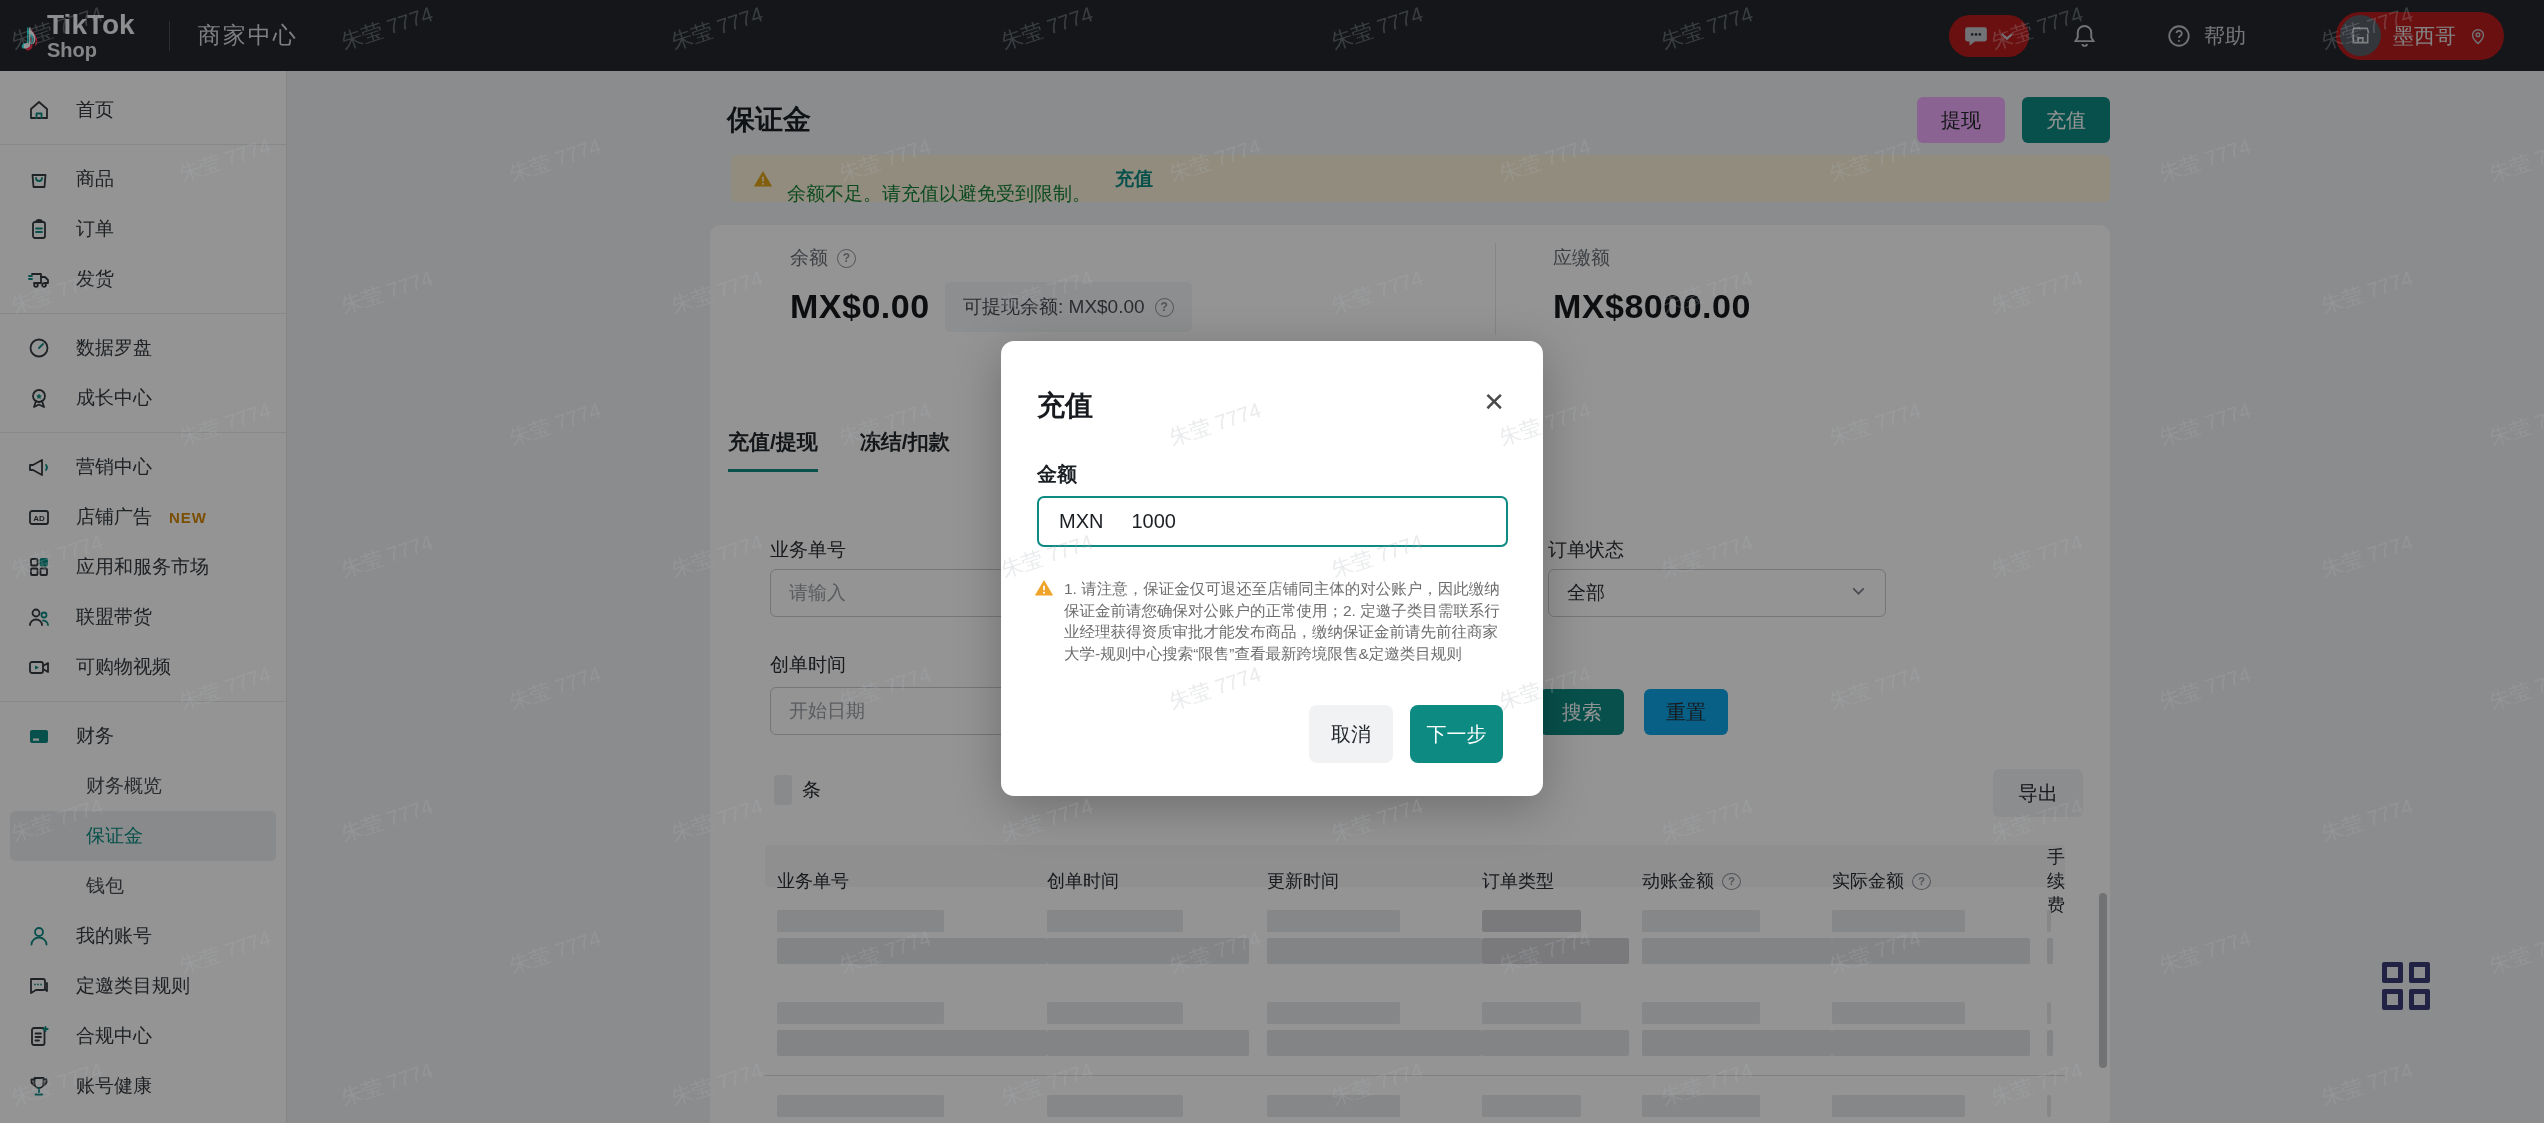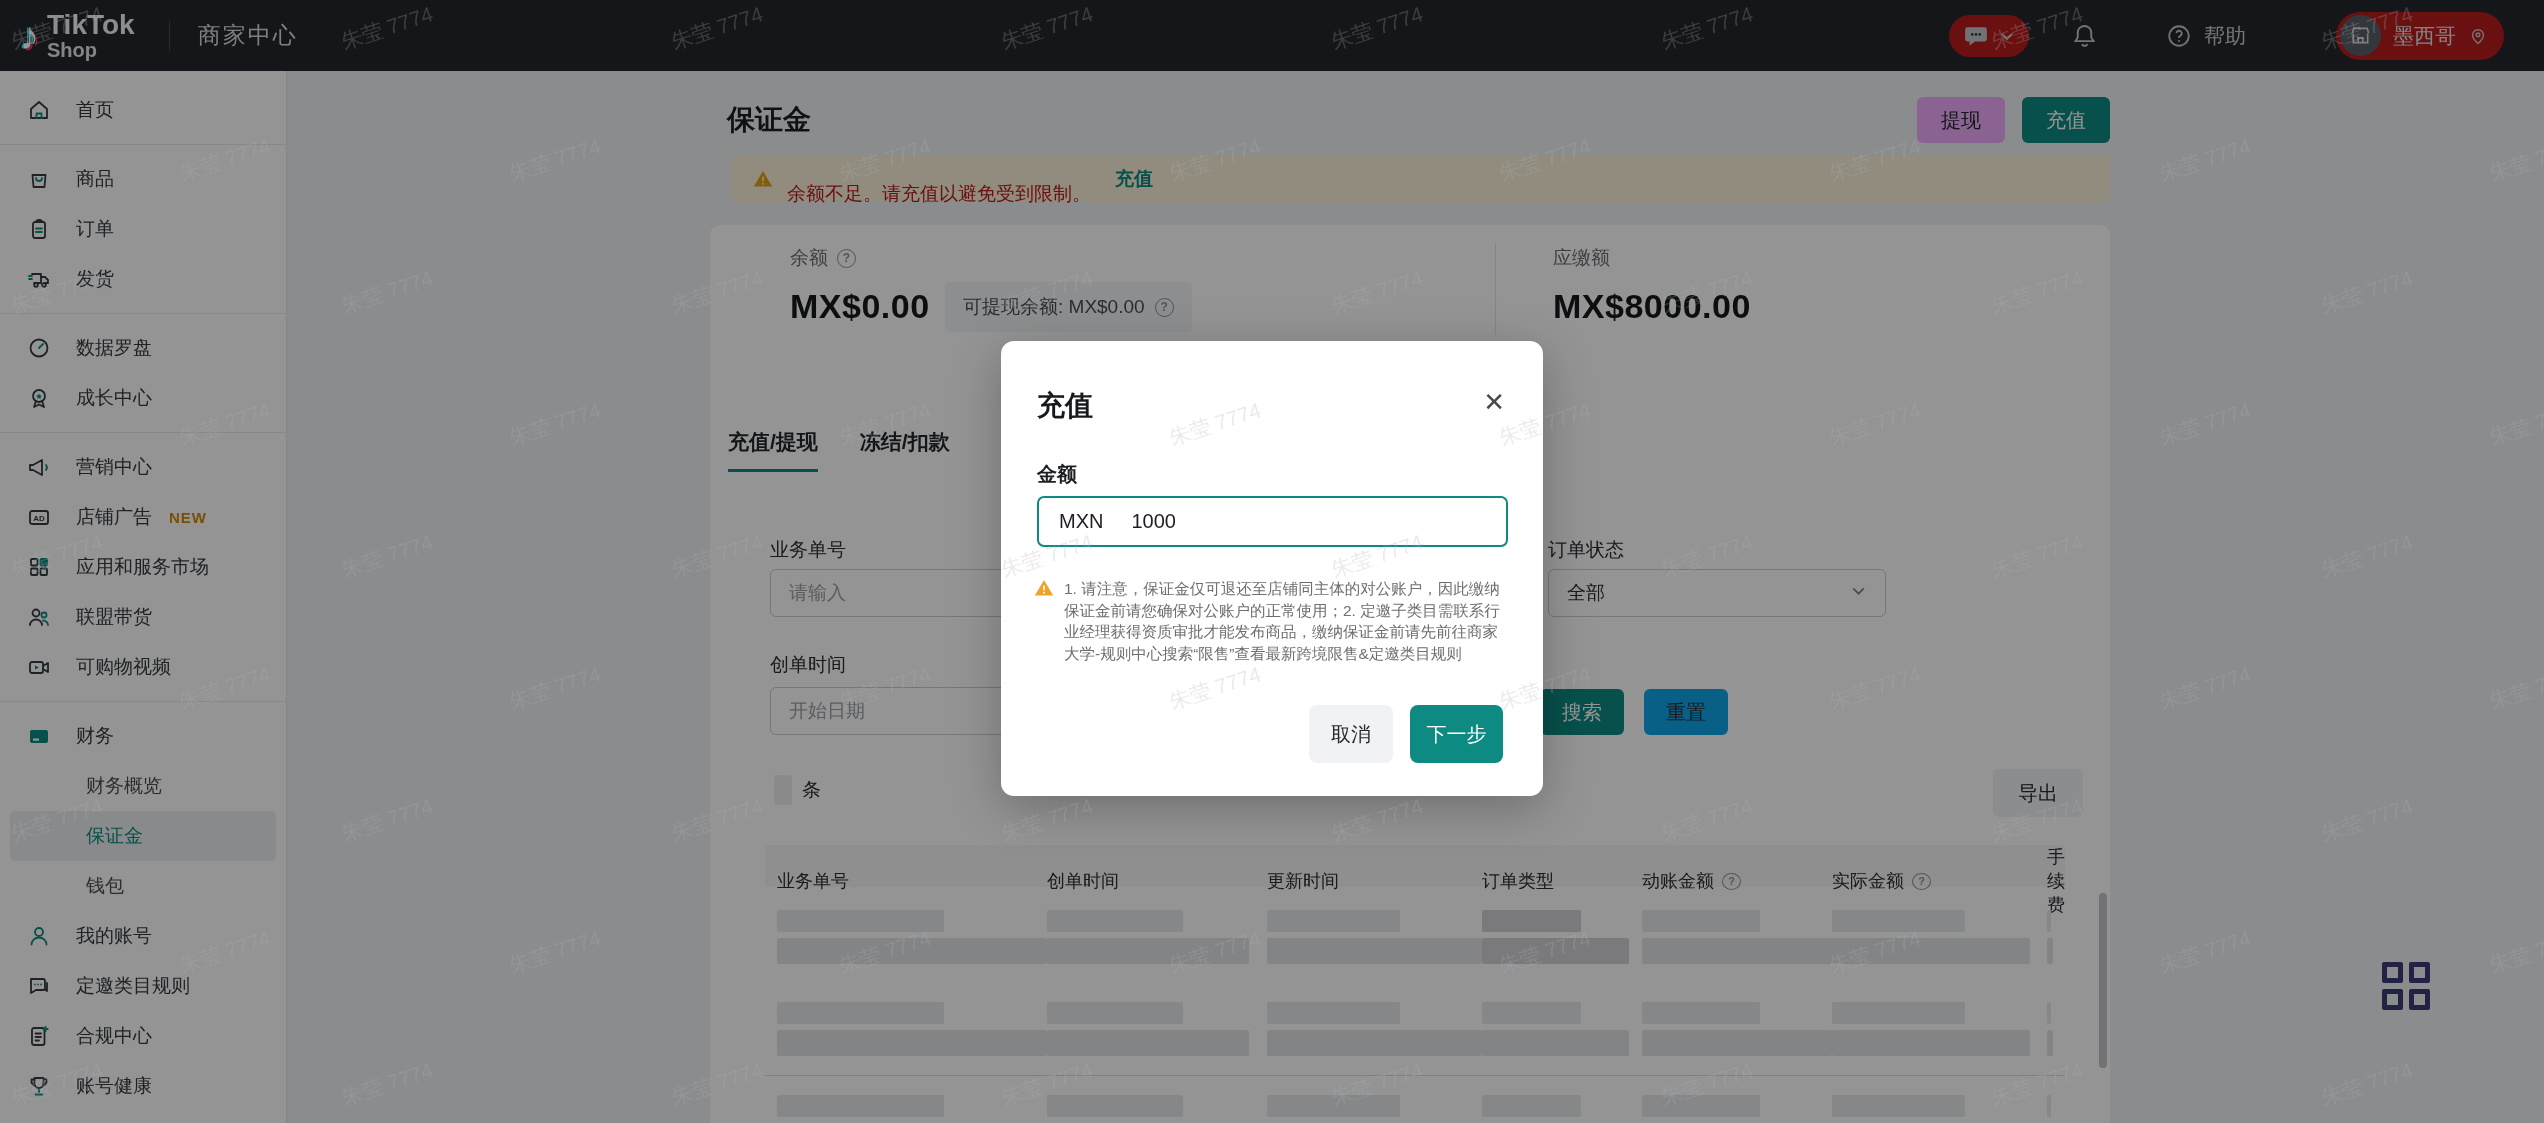--- a/index.html
+++ b/index.html
@@ -48,21 +48,21 @@
   .page-title { font-size:28px; font-weight:bold; color:#1b1f24; }
   .hdr-btns { margin-left:auto; display:flex; gap:17px; }
   .btn { border-radius:6px; font-size:20px; display:flex; align-items:center; justify-content:center;
     cursor:pointer; border:none; }
   .btn-plain { background:#f0abfc; color:#24282d; }
   .btn-teal { background:#0d8a82; color:#fff; }
   .hdr-btns .btn { height:46px; padding:0 24px; }
 
   .banner { position:absolute; left:21px; top:84px; width:1379px; height:47px; background:#faf2da;
     border-radius:6px; display:flex; align-items:center; padding:0 22px; gap:14px; }
-  .banner-text { font-size:19px; color:#b91c1c;margin-top:31px; }
+  .banner-text { font-size:19px; color:#15803d;margin-top:31px; }
   .banner-link { font-size:19px; color:#0d8a82; font-weight:bold; margin-left:10px; cursor:pointer; }
 
   .card { position:absolute; left:0; top:154px; width:1400px; height:980px; background:#ffffff;
     border-radius:10px; }
 
   .bal-label { position:absolute; font-size:19px; color:#6a7077; display:flex; align-items:center; gap:9px; }
   .bal-value { position:absolute; font-size:34px; font-weight:800; color:#16191d; letter-spacing:0.5px; }
   .with-pill { position:absolute; left:235px; top:57px; height:50px; background:#f3f4f6; border-radius:5px;
     display:flex; align-items:center; padding:0 18px; gap:10px; font-size:19px; color:#4a4f55; }
   .bal-divider { position:absolute; left:785px; top:18px; width:1px; height:92px; background:#e4e5e7; }

